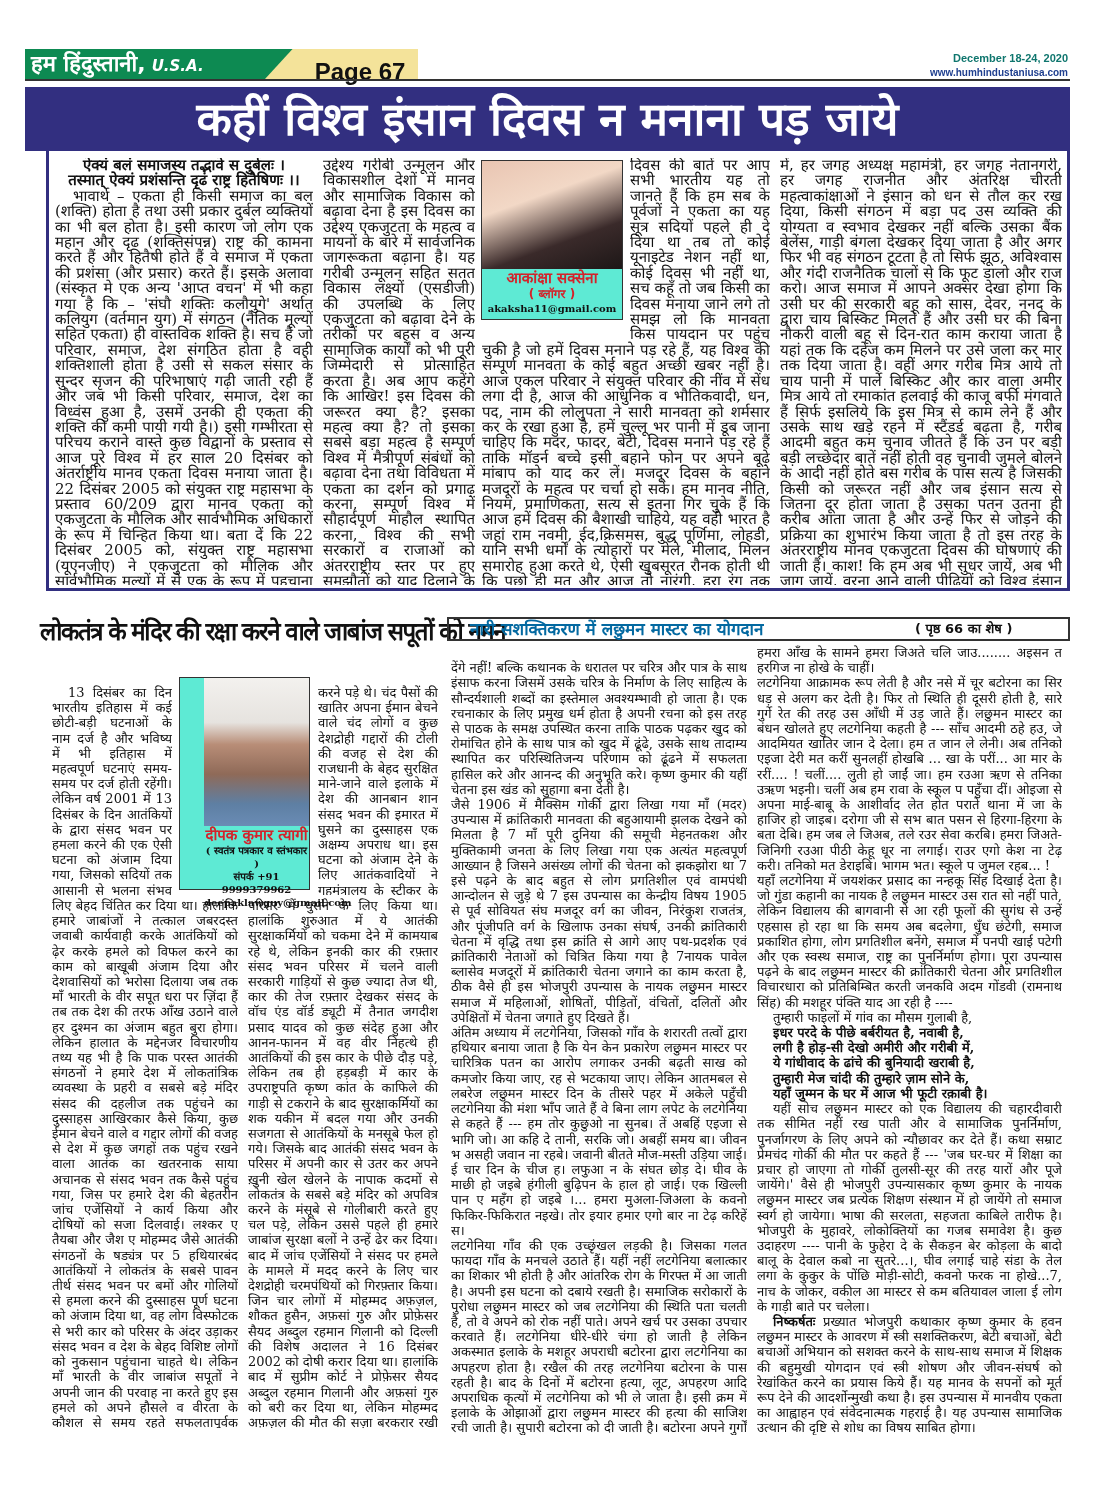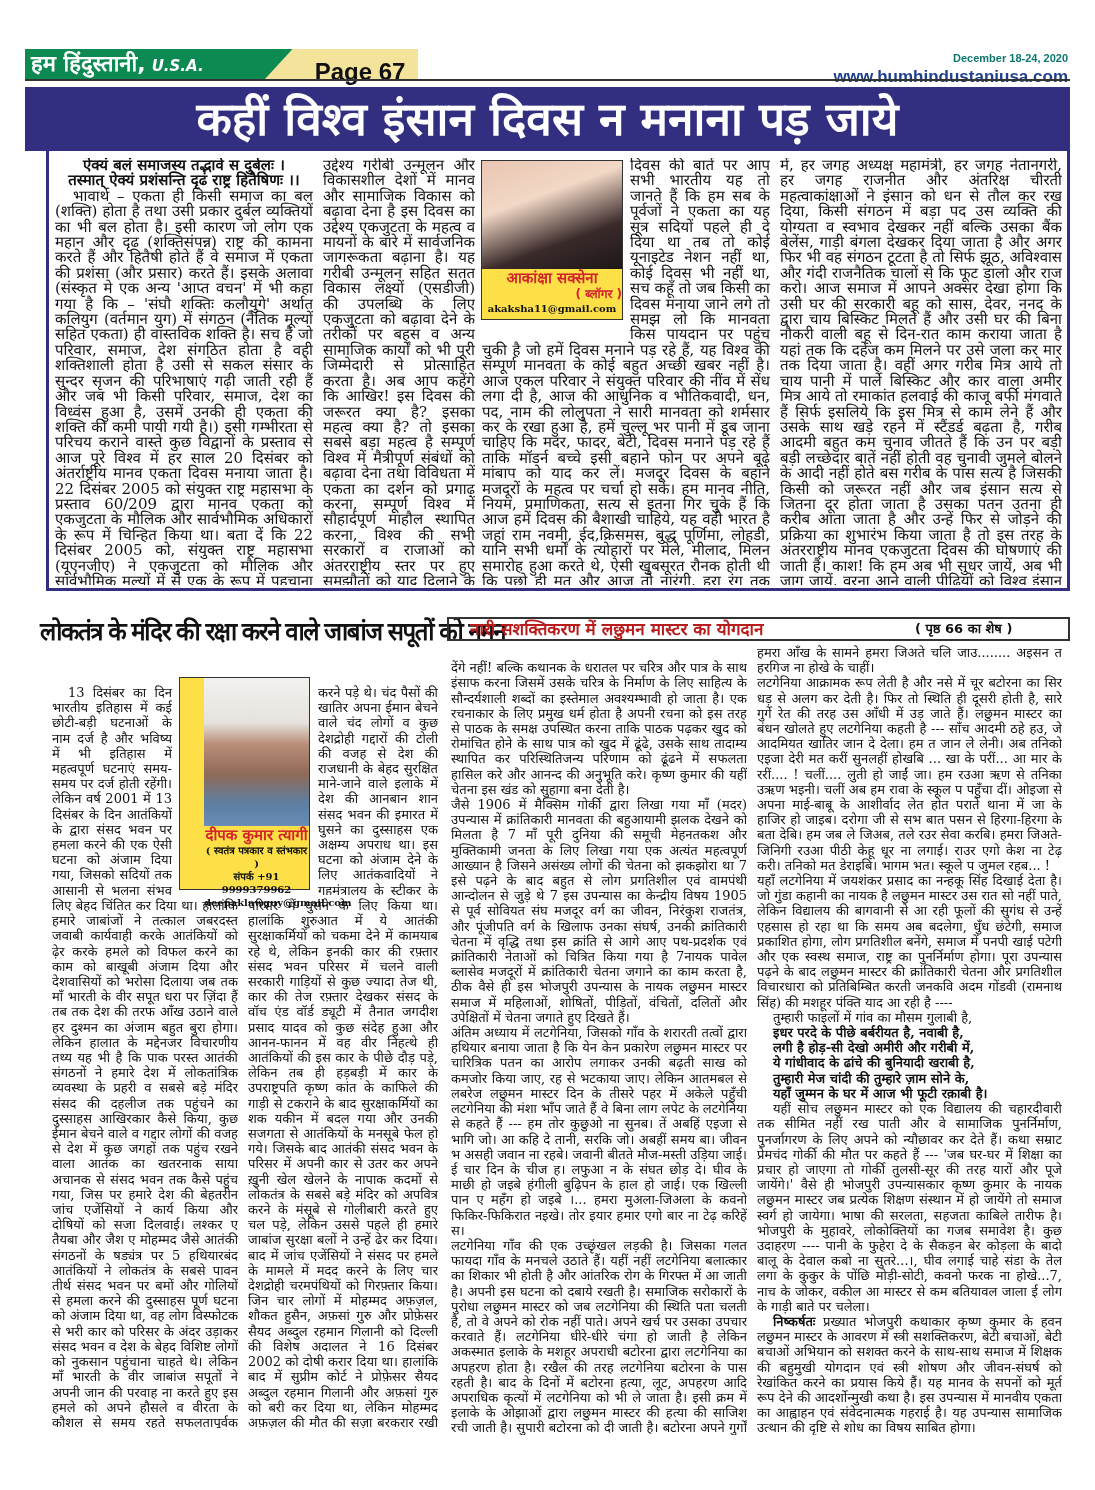--- a/index.html
+++ b/index.html
@@ -8,41 +8,41 @@
   .abs { position:absolute; }
   
   .mast-green { left:25px; top:49px; width:250px; height:30px; background:#0d8a52; }
   .mast-slant { left:248px; top:49px; width:70px; height:30px; background:#0d8a52; clip-path:polygon(0 0,100% 0,55% 100%,0 100%); }
   .mast-yellow { left:265px; top:49px; width:153px; height:30px; background:#f4e39a; clip-path:polygon(18% 0,100% 0,100% 100%,0 100%); }
   .mast-title { left:31px; top:50px; color:#fff; font-family:"DejaVu Sans", sans-serif; font-weight:bold; font-size:22px; line-height:28px; white-space:nowrap; }
   .mast-usa { font-style:italic; font-size:15px; margin-left:6px; }
   .page-num { left:305px; top:58px; width:110px; text-align:center; font-family:"Liberation Sans", sans-serif; font-weight:bold; font-size:24px; line-height:28px; color:#111; }
   .mast-rule { left:25px; top:79px; width:1045px; height:2px; background:#333; }
   .mast-date { right:27px; top:52px; color:#0f766e; font-family:"Liberation Sans", sans-serif; font-weight:bold; font-size:11px; text-align:right; }
-  .mast-url { right:27px; top:67px; color:#1f3f8f; font-family:"Liberation Sans", sans-serif; font-weight:bold; font-size:17px; text-align:right; }
+  .mast-url { right:27px; top:67px; color:#1f3f8f; font-family:"Liberation Sans", sans-serif; font-weight:bold; font-size:10px; text-align:right; }
   
   .headline-bar { left:25px; top:87px; width:1045px; height:64px; background:#322f80; }
   .headline-text { left:25px; top:87px; width:1045px; height:64px; color:#fff; text-align:center;
          font-family:"DejaVu Sans", sans-serif; font-weight:bold; font-size:46px; line-height:64px; white-space:nowrap; }
   
   .top-frame { left:46px; top:151px; width:1024px; height:440px; border:3px solid #322f80; border-top:none; box-sizing:border-box; }
   .col { font-size:15px; line-height:15.4px; text-align:justify; overflow:hidden; }
   .col p { margin:0; text-indent:18px; }
   .verse { font-weight:bold; text-align:center; text-indent:0 !important; }
-  .photo-box { border:1px solid #333; background:#fde047; text-align:center; box-sizing:border-box; }
+  .photo-box { border:1px solid #333; background:#5eead4; text-align:center; box-sizing:border-box; }
   .photo { background:linear-gradient(160deg,#e9c5b2 0%,#f2d8c6 35%,#3a2a2a 70%,#1d1717 100%); }
   .photo2 { background:linear-gradient(180deg,#f3f1ee 0%,#e6e3df 30%,#b88d77 45%,#8f6a58 65%,#5e7fa3 85%,#6a8cb5 100%); }
   .cap-name { color:#d4222a; font-family:"DejaVu Sans", sans-serif; font-weight:bold; font-size:15px; line-height:18px; }
-  .cap-role { color:#d4222a; font-family:"DejaVu Sans", sans-serif; font-weight:bold; font-size:12px; line-height:15px;text-align:right; }
+  .cap-role { color:#d4222a; font-family:"DejaVu Sans", sans-serif; font-weight:bold; font-size:12px; line-height:15px; }
   .cap-role2 { color:#111; font-size:10px; line-height:13px; font-weight:bold; }
   .cap-email { color:#111; font-size:10px; font-weight:bold; line-height:13px; }
   
   .hl2 { left:40px; top:617px; width:400px; font-family:"DejaVu Sans Condensed","DejaVu Sans", sans-serif; font-weight:bold; font-size:25px; line-height:30px; white-space:nowrap; letter-spacing:-1.5px; transform:scaleX(0.96); transform-origin:left; }
   .hl3-box { left:447px; top:617px; width:623px; height:24px; border:2px solid #333; box-sizing:border-box; }
-  .hl3-text { left:470px; top:618px; color:#b91c1c; font-family:"DejaVu Sans", sans-serif; font-weight:bold; font-size:17px; line-height:22px; white-space:nowrap; }
+  .hl3-text { left:470px; top:618px; color:#0369a1; font-family:"DejaVu Sans", sans-serif; font-weight:bold; font-size:17px; line-height:22px; white-space:nowrap; }
   .hl3-note { left:915px; top:619px; font-family:"DejaVu Sans", sans-serif; font-weight:bold; font-size:13px; line-height:20px; white-space:nowrap; }
   .col2 { font-size:13px; line-height:15.2px; text-align:justify; overflow:hidden; }
   .col2 p { margin:0; text-indent:16px; }
   .poem { font-weight:bold; text-indent:0 !important; padding-left:16px; }
 </style>
 </head>
 <body>
 
 <div class="abs mast-green"></div>
 <div class="abs mast-slant"></div>

